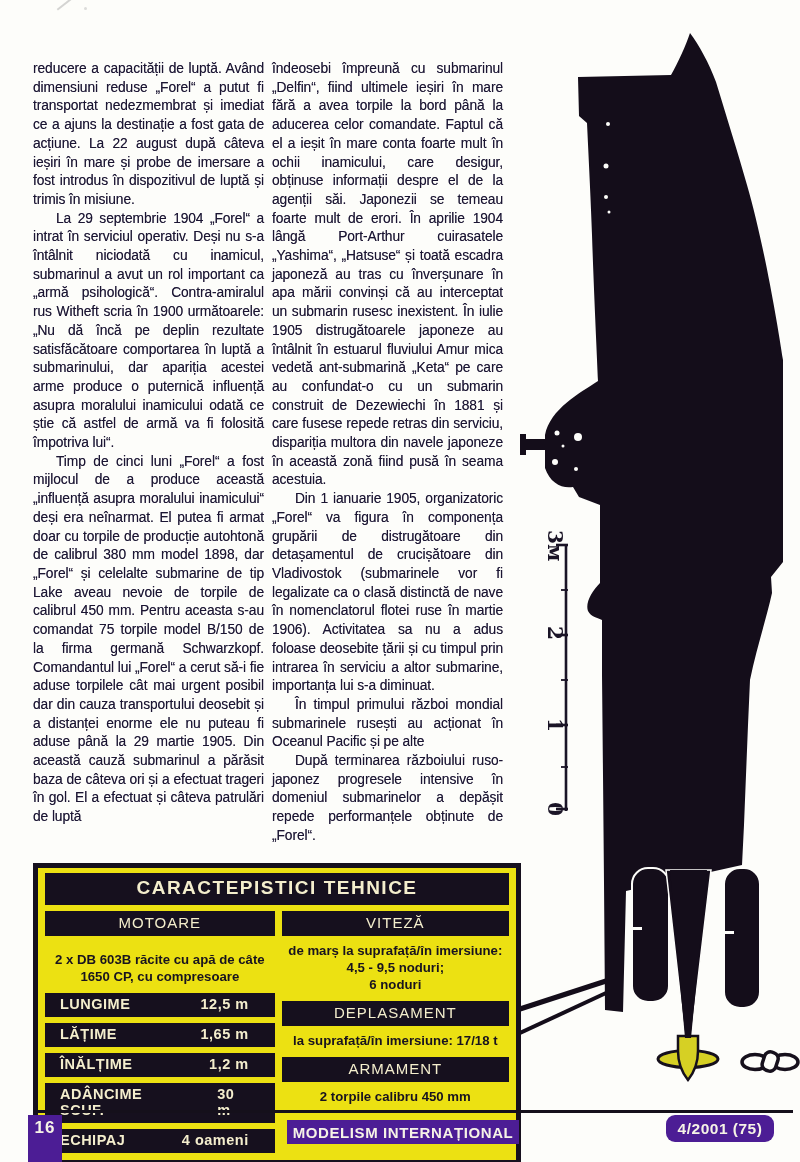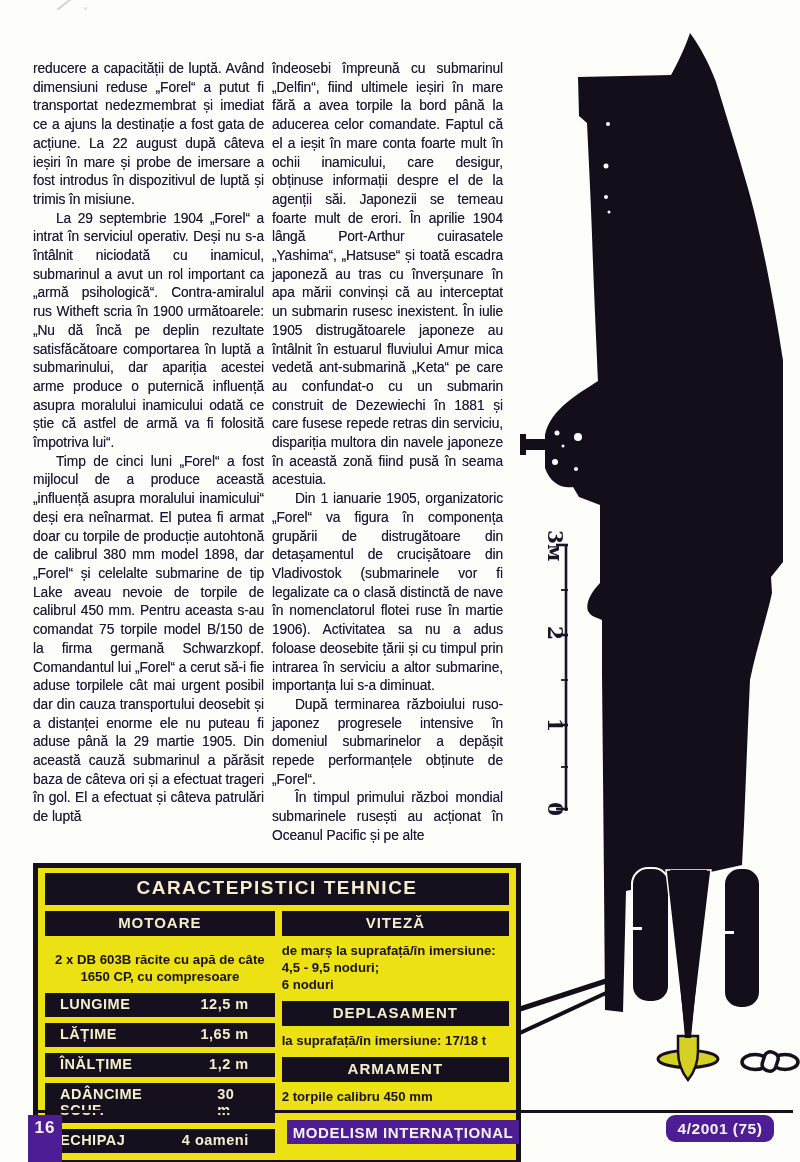--- a/index.html
+++ b/index.html
@@ -23,27 +23,27 @@
   .sub-figure{position:absolute;left:520px;top:25px;width:280px;height:1070px;}
 
   
   .specs{position:absolute;left:33px;top:863px;width:488px;box-sizing:border-box;
     background:#ece112;border:5px solid #16101e;padding:5px 7px 7px;}
   .tbl-title{background:#16101e;color:#f4eecd;text-align:center;font-weight:bold;font-size:19px;
     letter-spacing:1.5px;padding:4px 12px 6px;}
   .tbl-grid{display:flex;gap:7px;margin-top:6px;}
   .tbl-left{width:49.5%;display:flex;flex-direction:column;}
   .tbl-right{flex:1;display:flex;flex-direction:column;}
-  .hdr{background:#16101e;color:#f4eecd;text-align:center;font-weight:bold;font-size:15px;
+  .hdr{background:#16101e;color:#f4eecd;text-align:center;font-weight:normal;font-size:15px;
     letter-spacing:1px;padding:3px 0 5px;}
   .freetext{color:#18131f;font-weight:bold;font-size:13.2px;text-align:center;line-height:16.5px;
     padding:16px 2px 2px;}
   .spec-row{background:#16101e;color:#f4eecd;display:flex;justify-content:space-between;
     font-weight:bold;font-size:14.5px;letter-spacing:.5px;padding:3px 26px 5px 15px;margin-top:6px;gap:40px;}
-  .vline{color:#18131f;font-weight:bold;font-size:13.2px;text-align:left;line-height:17px;}
+  .vline{color:#18131f;font-weight:bold;font-size:13.2px;text-align:center;line-height:17px;}
   .mt6{margin-top:6px;} .mt8{margin-top:8px;}
 
   
   .foot-line{position:absolute;left:33px;top:1110px;width:760px;height:3px;background:#15101b;}
   .foot-box{position:absolute;background:#4c1d95;color:#f6f3e6;font-weight:bold;
     display:flex;align-items:center;justify-content:center;margin-top:8px;}
   .foot-page{left:28px;top:1107px;width:34px;height:53px;align-items:flex-start;
     padding-top:3px;font-size:17px;letter-spacing:1px;}
   .foot-mag{left:287px;top:1112px;width:232px;height:24px;font-size:15px;letter-spacing:.6px;}
   .foot-issue{left:666px;top:1107px;width:108px;height:27px;font-size:15.5px;letter-spacing:.5px;border-radius:9px;}
@@ -58,22 +58,22 @@
 
   <div class="col col-1">
     <p>reducere a capacității de luptă. Având dimensiuni reduse „Forel“ a putut fi transportat nedezmembrat și imediat ce a ajuns la destinație a fost gata de acțiune. La 22 august după câteva ieșiri în mare și probe de imersare a fost introdus în dispozitivul de luptă și trimis în misiune.</p>
     <p class="indent">La 29 septembrie 1904 „Forel“ a intrat în serviciul operativ. Deși nu s-a întâlnit niciodată cu inamicul, submarinul a avut un rol important ca „armă psihologică“. Contra-amiralul rus Witheft scria în 1900 următoarele: „Nu dă încă pe deplin rezultate satisfăcătoare comportarea în luptă a submarinului, dar apariția acestei arme produce o puternică influență asupra moralului inamicului odată ce știe că astfel de armă va fi folosită împotriva lui“.</p>
     <p class="indent">Timp de cinci luni „Forel“ a fost mijlocul de a produce această „influență asupra moralului inamicului“ deși era neînarmat. El putea fi armat doar cu torpile de producție autohtonă de calibrul 380 mm model 1898, dar „Forel“ și celelalte submarine de tip Lake aveau nevoie de torpile de calibrul 450 mm. Pentru aceasta s-au comandat 75 torpile model B/150 de la firma germană Schwarzkopf. Comandantul lui „Forel“ a cerut să-i fie aduse torpilele cât mai urgent posibil dar din cauza transportului deosebit și a distanței enorme ele nu puteau fi aduse până la 29 martie 1905. Din această cauză submarinul a părăsit baza de câteva ori și a efectuat trageri în gol. El a efectuat și câteva patrulări de luptă</p>
   </div>
 
   <div class="col col-2">
     <p>îndeosebi împreună cu submarinul „Delfin“, fiind ultimele ieșiri în mare fără a avea torpile la bord până la aducerea celor comandate. Faptul că el a ieșit în mare conta foarte mult în ochii inamicului, care desigur, obținuse informații despre el de la agenții săi. Japonezii se temeau foarte mult de erori. În aprilie 1904 lângă Port-Arthur cuirasatele „Yashima“, „Hatsuse“ și toată escadra japoneză au tras cu înverșunare în apa mării convinși că au interceptat un submarin rusesc inexistent. În iulie 1905 distrugătoarele japoneze au întâlnit în estuarul fluviului Amur mica vedetă ant-submarină „Keta“ pe care au confundat-o cu un submarin construit de Dezewiechi în 1881 și care fusese repede retras din serviciu, dispariția multora din navele japoneze în această zonă fiind pusă în seama acestuia.</p>
     <p class="indent">Din 1 ianuarie 1905, organizatoric „Forel“ va figura în componența grupării de distrugătoare din detașamentul de crucișătoare din Vladivostok (submarinele vor fi legalizate ca o clasă distinctă de nave în nomenclatorul flotei ruse în martie 1906). Activitatea sa nu a adus foloase deosebite țării și cu timpul prin intrarea în serviciu a altor submarine, importanța lui s-a diminuat.</p>
+    <p class="indent">În timpul primului război mondial submarinele rusești au acționat în Oceanul Pacific și pe alte</p>
     <p class="indent">După terminarea războiului ruso-japonez progresele intensive în domeniul submarinelor a depășit repede performanțele obținute de „Forel“.</p>
-    <p class="indent">În timpul primului război mondial submarinele rusești au acționat în Oceanul Pacific și pe alte</p>
   </div>
 
   <svg class="sub-figure" viewBox="0 0 280 1070">
 
     <g stroke="#1a1426" fill="#1a1426">
       <line x1="46" y1="519" x2="46" y2="786" stroke-width="2.6"></line>
       <line x1="36" y1="520" x2="48" y2="520" stroke-width="2.6"></line>
       <line x1="36" y1="610" x2="48" y2="610" stroke-width="2.6"></line>
       <line x1="36" y1="700" x2="48" y2="700" stroke-width="2.6"></line>
       <line x1="36" y1="784" x2="48" y2="784" stroke-width="2.6"></line>

